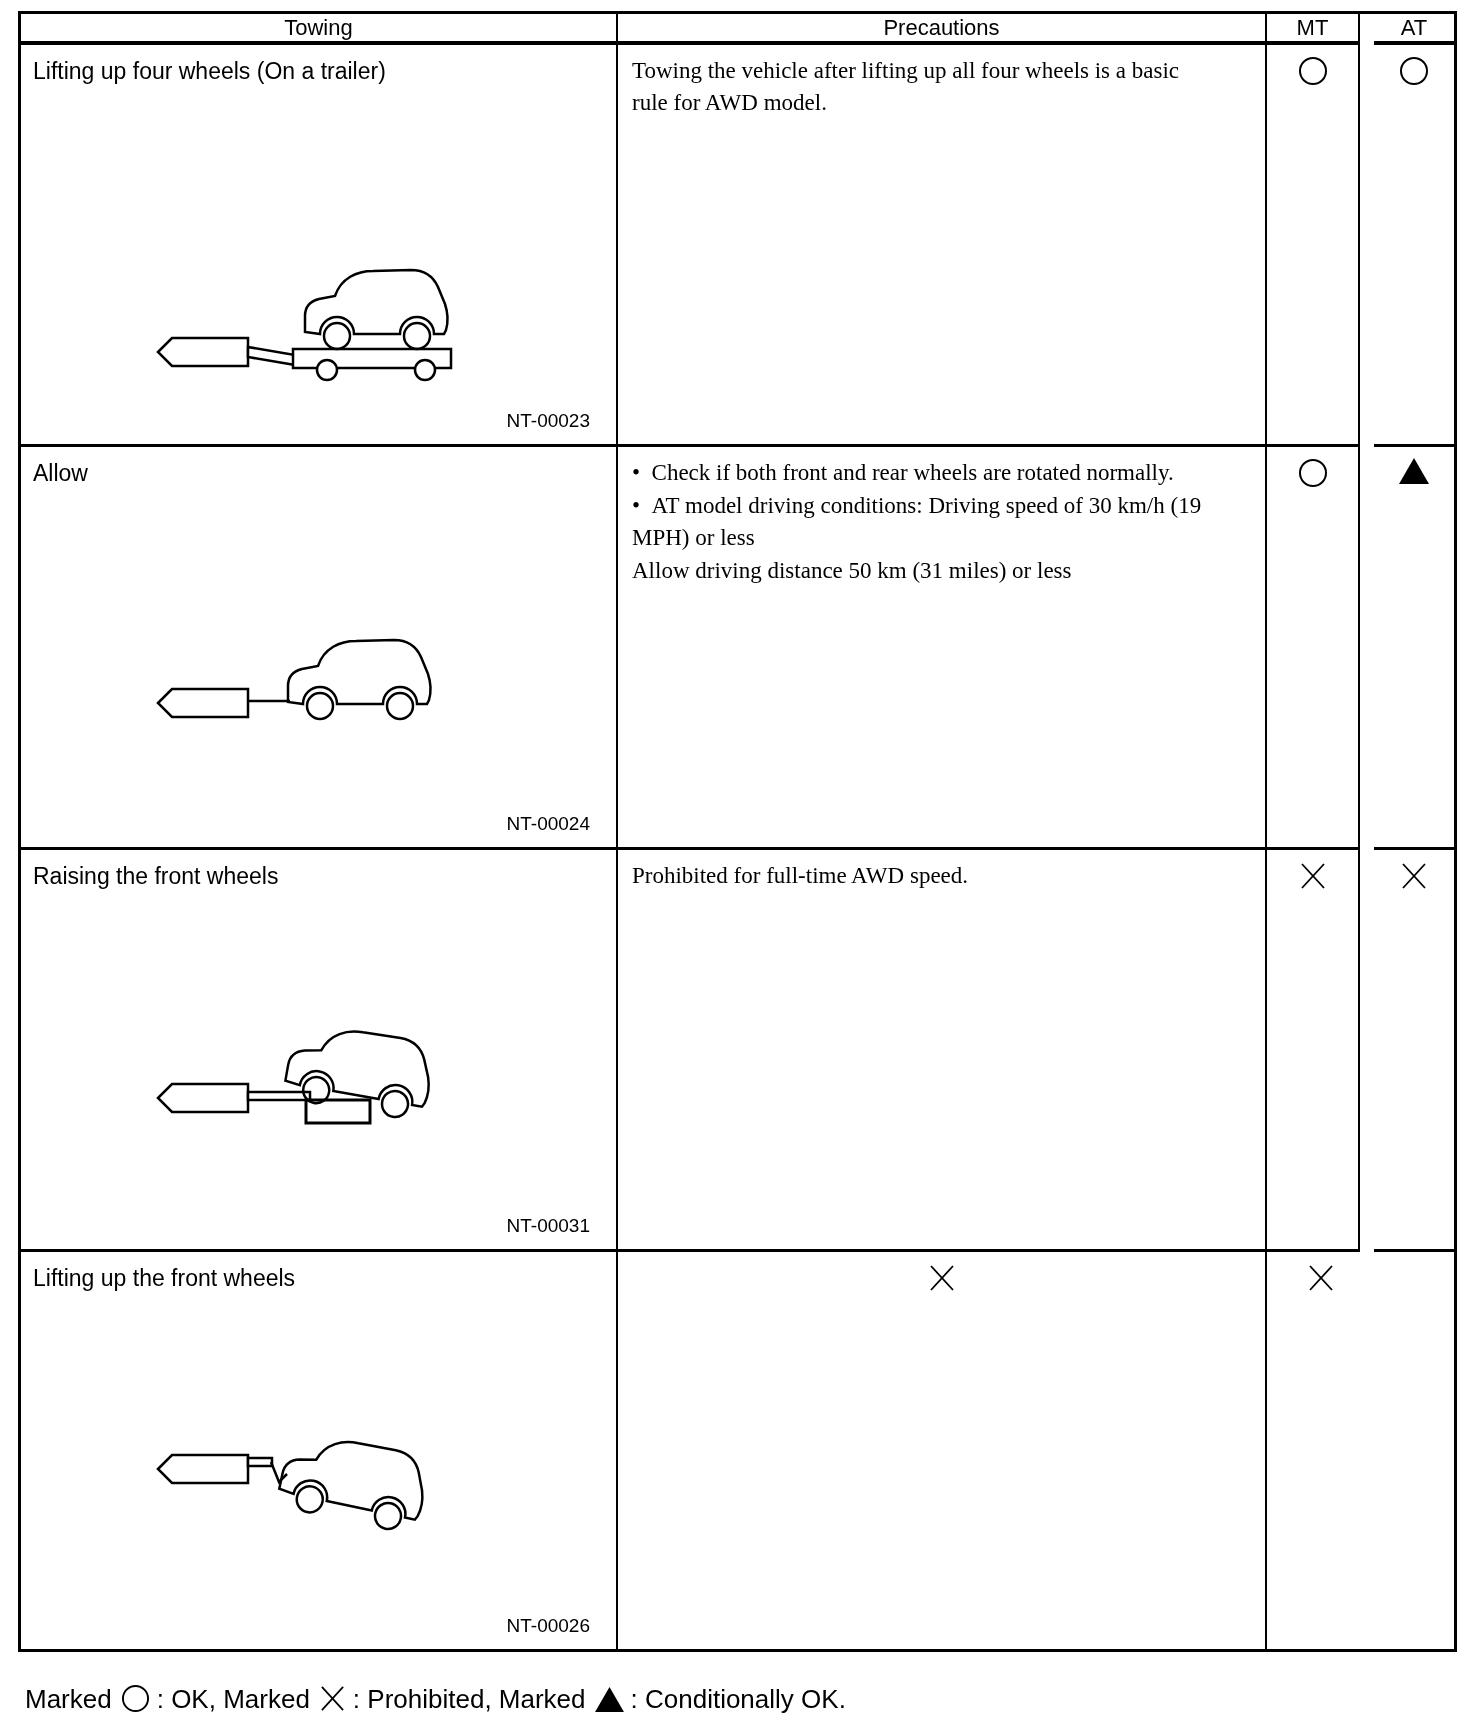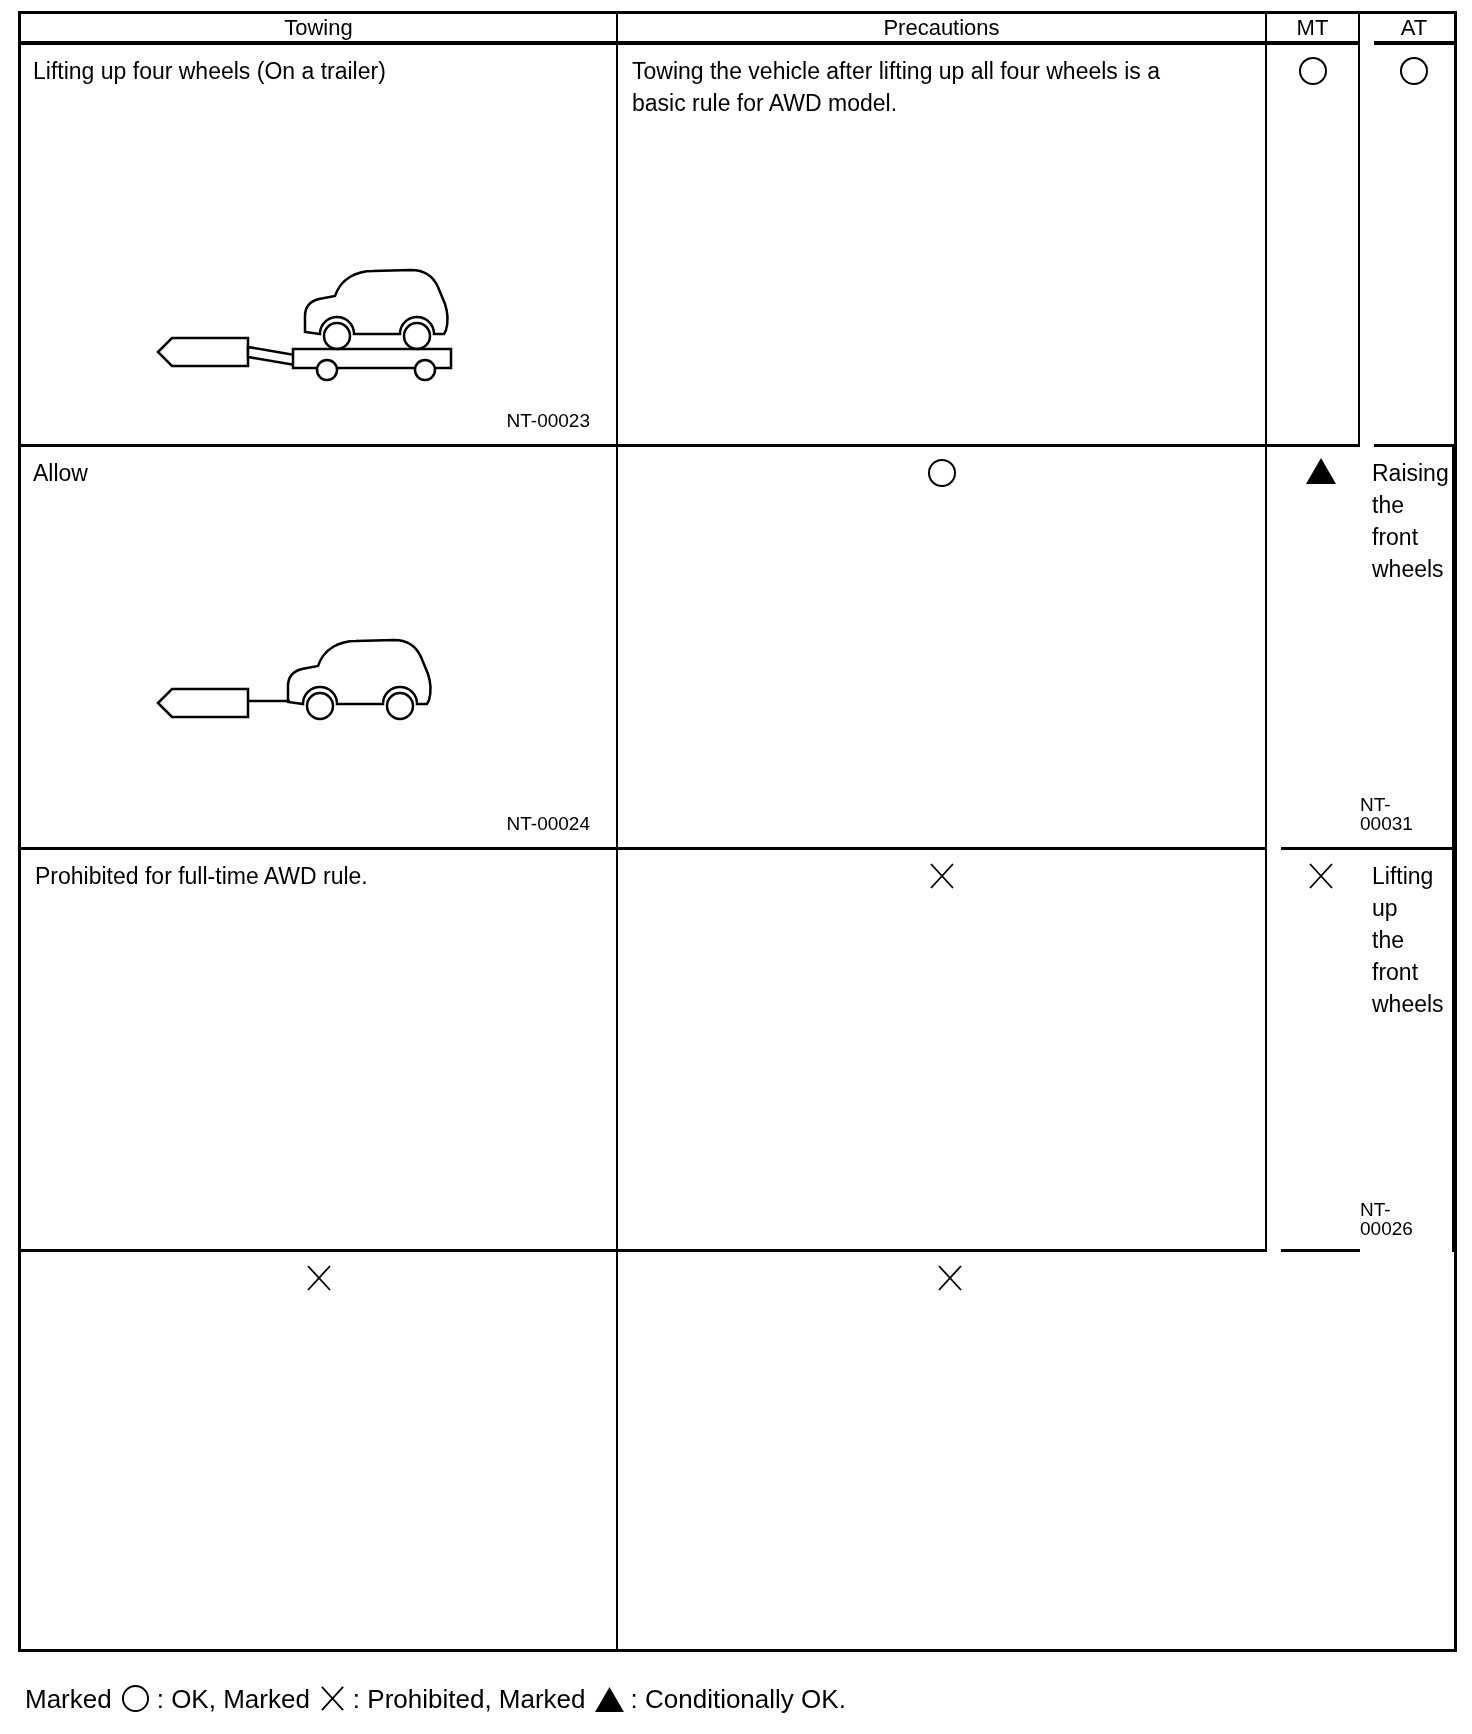--- a/index.html
+++ b/index.html
@@ -10,21 +10,21 @@
   .tbl{position:absolute;left:18px;top:11px;border:3px solid #000;
     display:grid;grid-template-columns:597px 649px 93px 94px;
     grid-template-rows:31px 402px 403px 402px 397px;}
   .cell{box-sizing:border-box;border-right:2px solid #000;border-bottom:3px solid #000;
     font-size:23px;line-height:32px;position:relative;background:#fff;}
   .cell.last-col{border-right:none;margin-left:14px;}
   .cell.last-row{border-bottom:none;}
   .hcell{border-bottom:4px solid #000;text-align:center;line-height:27px;
     font-size:22px;display:flex;align-items:center;justify-content:center;}
   .towing-cell{padding:10px 31px 10px 12px;}
-  .prec-cell{padding:10px 48px 10px 14px;}
+  .prec-cell{padding:10px 48px 10px 14px;font-family:Liberation Serif, serif;}
   .prec{margin:0 0 1px 0;}
   .prec.bulleted::before{content:"\2022\00a0\00a0";}
   .sym-cell{text-align:center;padding-top:11px;}
   .fig{position:absolute;left:122px;}
   .fig-label{position:absolute;right:26px;bottom:14px;font-size:19px;line-height:19px;}
 
   
   .legend{position:absolute;left:25px;top:1682px;font-size:26px;line-height:34px;
     white-space:nowrap;}
   .legend svg{vertical-align:-5px;margin:0 7px 0 9px;}
@@ -90,20 +90,25 @@
 
     <div class="cell towing-cell">
       <span>Allow</span>
       <svg class="fig" style="top:178px;" width="330" height="150" viewBox="0 0 330 150">
         <use href="#truck" x="15" y="62"></use>
         <line x1="105" y1="76" x2="147" y2="76" stroke="#000" stroke-width="2.5"></line>
         <use href="#car" x="139" y="13"></use>
       </svg>
       <span class="fig-label">NT-00024</span>
     </div>
+    <div class="cell prec-cell">
+      <div class="prec bulleted">Check if both front and rear wheels are rotated nor­mally.</div>
+      <div class="prec bulleted">AT model driving conditions: Driving speed of 30 km/h (19 MPH) or less</div>
+      <div class="prec">Allow driving distance 50 km (31 miles) or less</div>
+    </div>
     <div class="cell sym-cell">
       <svg width="30" height="30" viewBox="0 0 30 30">
         <circle cx="15" cy="15" r="13" fill="none" stroke="#000" stroke-width="2"></circle>
       </svg>
     </div>
     <div class="cell sym-cell last-col">
       <svg width="30" height="27" viewBox="0 0 30 27">
         <polygon points="15,0 30,26 0,26" fill="#000"></polygon>
       </svg>
     </div>
@@ -114,21 +119,21 @@
         <use href="#truck" x="15" y="62"></use>
         <rect x="105" y="72" width="62" height="8" fill="#fff" stroke="#000" stroke-width="2.5"></rect>
         <rect x="163" y="80" width="64" height="23" fill="none" stroke="#000" stroke-width="3"></rect>
         <g transform="rotate(10 252 84) translate(134 16)">
           <use href="#car"></use>
         </g>
       </svg>
       <span class="fig-label">NT-00031</span>
     </div>
     <div class="cell prec-cell">
-      <div class="prec">Prohibited for full-time AWD rule.</div>
+      <div class="prec">Prohibited for full-time AWD speed.</div>
     </div>
     <div class="cell sym-cell">
       <svg width="28" height="30" viewBox="0 0 28 30">
         <line x1="3" y1="3" x2="25" y2="27" stroke="#000" stroke-width="1.8"></line>
         <line x1="25" y1="3" x2="3" y2="27" stroke="#000" stroke-width="1.8"></line>
       </svg>
     </div>
     <div class="cell sym-cell last-col">
       <svg width="28" height="30" viewBox="0 0 28 30">
         <line x1="3" y1="3" x2="25" y2="27" stroke="#000" stroke-width="1.8"></line>

